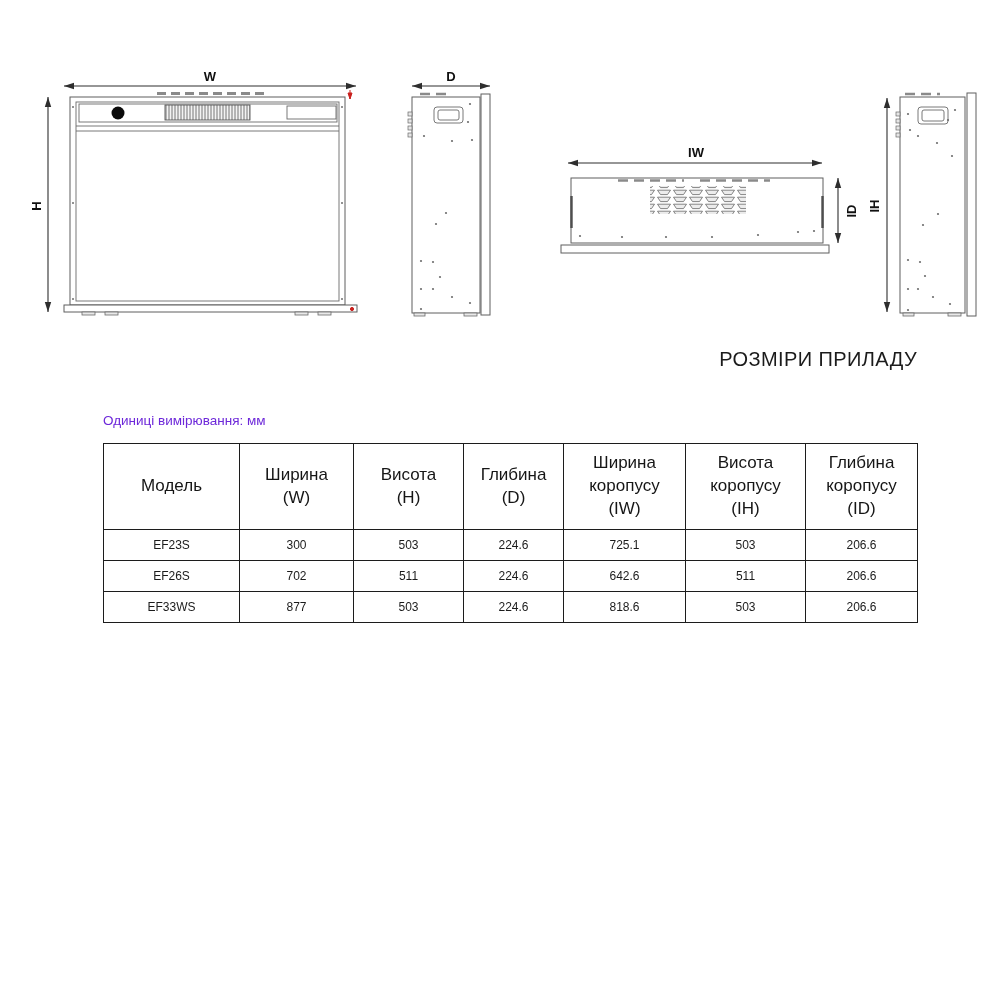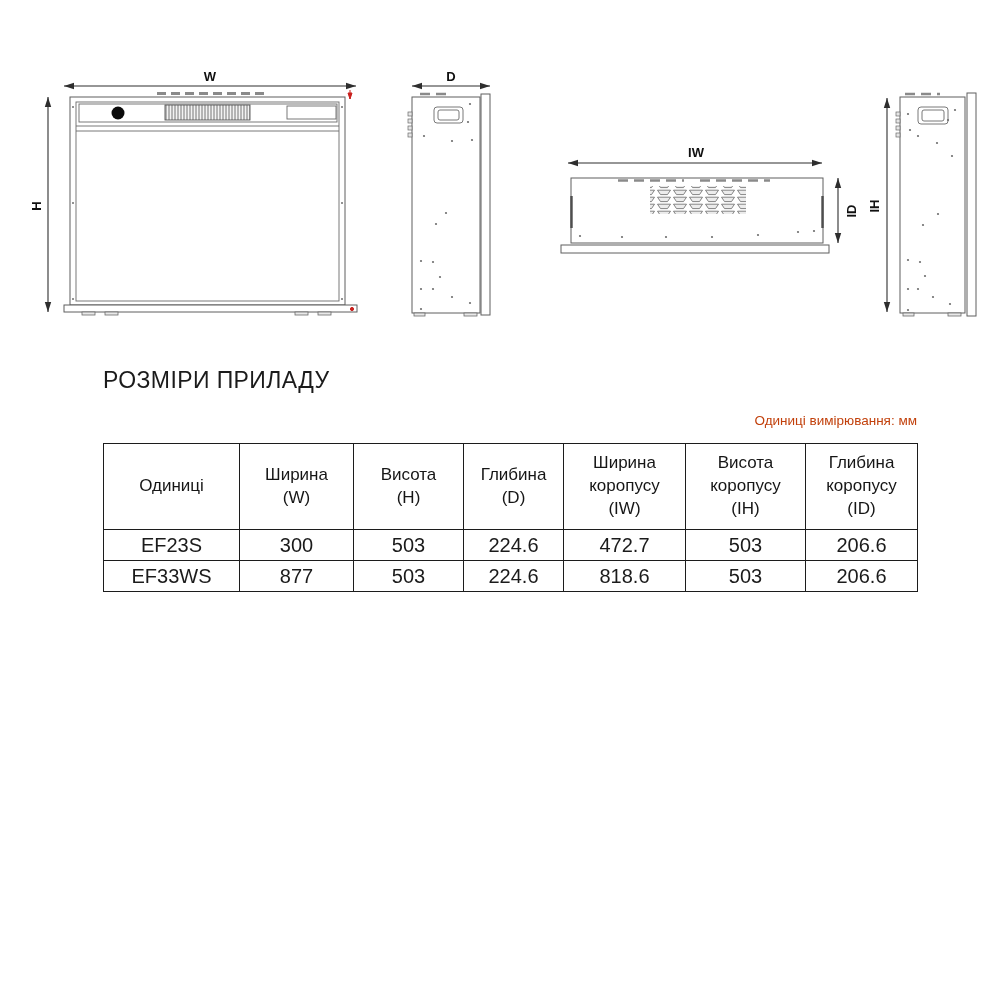--- a/index.html
+++ b/index.html
@@ -15,41 +15,41 @@
   .ah{fill:#2e2e2e;stroke:none;}
   .dim-label{font:bold 13px "Liberation Sans",sans-serif;fill:#101010;text-anchor:middle;}
   .dot{fill:#6e6e6e;stroke:none;}
   .dash{stroke:#8a8a8a;stroke-width:3.2;fill:none;stroke-dasharray:9 5;}
   .dash2{stroke:#8a8a8a;stroke-width:2.6;fill:none;stroke-dasharray:10 6;}
   .tick{stroke:#4e4e4e;stroke-width:2.4;fill:none;}
   .red{stroke:#c9201d;fill:#c9201d;}
   .foot{fill:#e9e9e9;stroke:#6a6a6a;stroke-width:0.8;}
   
   .title{
-    position:absolute;left:103px;top:367px;width:814px;text-align:left;
-    font-size:23px;letter-spacing:0.4px;color:#1b1b1b;
+    position:absolute;left:103px;top:348px;width:814px;text-align:right;
+    font-size:20px;letter-spacing:0.4px;color:#1b1b1b;
   }
   .units-note{
-    position:absolute;left:103px;top:413px;width:814px;text-align:right;
-    font-size:13.5px;color:#c2410c;
+    position:absolute;left:103px;top:413px;width:814px;text-align:left;
+    font-size:13.5px;color:#6d28d9;
   }
   
   table.dims{
     position:absolute;left:103px;top:443px;width:814px;
     border-collapse:collapse;table-layout:fixed;
   }
   table.dims th,table.dims td{
     border:1.4px solid #1c1c1c;text-align:center;vertical-align:middle;
     padding:0;overflow:hidden;
   }
   table.dims th{
     height:85px;font-weight:400;font-size:17px;line-height:1.35;
     white-space:pre-line;color:#161616;
   }
-  table.dims td{height:30px;font-size:20px;color:#1b1b1b;}
+  table.dims td{height:30px;font-size:12px;color:#1b1b1b;}
 </style>
 </head>
 <body>
 
 <div class="page">
 
   <svg class="drawing" width="1000" height="435" viewBox="0 0 1000 435">
     <defs>
       <pattern id="hatch" width="3" height="16" patternUnits="userSpaceOnUse">
         <rect width="3" height="16" fill="#f3f3f3"></rect>
@@ -221,21 +221,21 @@
       <col style="width:136px">
         <col style="width:114px">
         <col style="width:110px">
       <col style="width:100px">
         <col style="width:122px">
         <col style="width:120px">
       <col style="width:112px">
     </colgroup>
     <thead>
       <tr>
-        <th>Одиниці</th>
+        <th>Модель</th>
         <th>Ширина
 (W)</th>
         <th>Висота
 (H)</th>
         <th>Глибина
 (D)</th>
         <th>Ширина
 коропусу
 (IW)</th>
         <th>Висота
@@ -245,22 +245,31 @@
 коропусу
 (ID)</th>
       </tr>
     </thead>
     <tbody>
       <tr>
         <td>EF23S</td>
         <td>300</td>
         <td>503</td>
         <td>224.6</td>
-        <td>472.7</td>
-        <td>503</td>
+        <td>725.1</td>
+        <td>503</td>
+        <td>206.6</td>
+      </tr>
+      <tr>
+        <td>EF26S</td>
+        <td>702</td>
+        <td>511</td>
+        <td>224.6</td>
+        <td>642.6</td>
+        <td>511</td>
         <td>206.6</td>
       </tr>
       <tr>
         <td>EF33WS</td>
         <td>877</td>
         <td>503</td>
         <td>224.6</td>
         <td>818.6</td>
         <td>503</td>
         <td>206.6</td>

